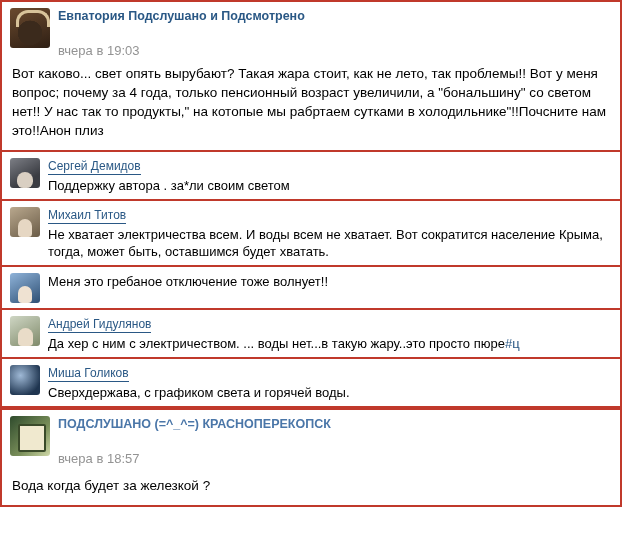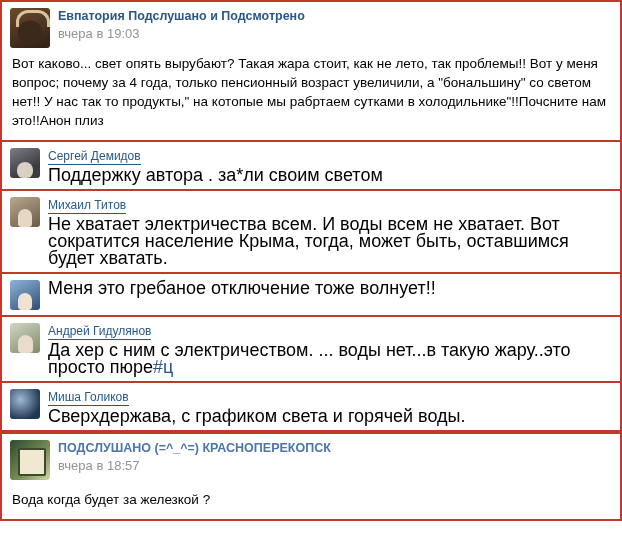--- a/index.html
+++ b/index.html
@@ -66,21 +66,21 @@
   .avatar.av-perekop::after {
     content: "";
     position: absolute;
     left: 8px; top: 8px;
     width: 24px; height: 24px;
     background: #f0e9cf;
     border: 2px solid #3a4a2a;
     border-radius: 2px;
   }
 
-  .head-text { display: flex; flex-direction: column; justify-content: center; }
+  .head-text { display: flex; flex-direction: column; justify-content: center; gap: 17px; }
   .group-name {
     color: #2a5885;
     font-size: 12.5px;
     font-weight: bold;
     line-height: 16px;
     text-decoration: none;
   }
   .group-name.link-blue { color: #4a76a8; }
   .post-time {
     color: #939393;
@@ -121,21 +121,21 @@
   .c-name {
     color: #2a5885;
     font-size: 12px;
     font-weight: normal;
     line-height: 15px;
     display: inline-block;
     border-bottom: 1px solid #2a5885;
     text-decoration: none;
   }
   .c-text {
-    font-size: 18px;
+    font-size: 13px;
     line-height: 17px;
     color: #000;
     margin-top: 2px;
     word-wrap: break-word;
   }
   .hashtag { color: #2a5885; }
 
   
   .av1 { background: linear-gradient(150deg,#7d7f86,#3a3c42 70%); }
   .av1::after { content:""; position:absolute; left:7px; top:14px; width:16px; height:16px; background:#d9cfc2; border-radius:50% 50% 40% 40%; }

